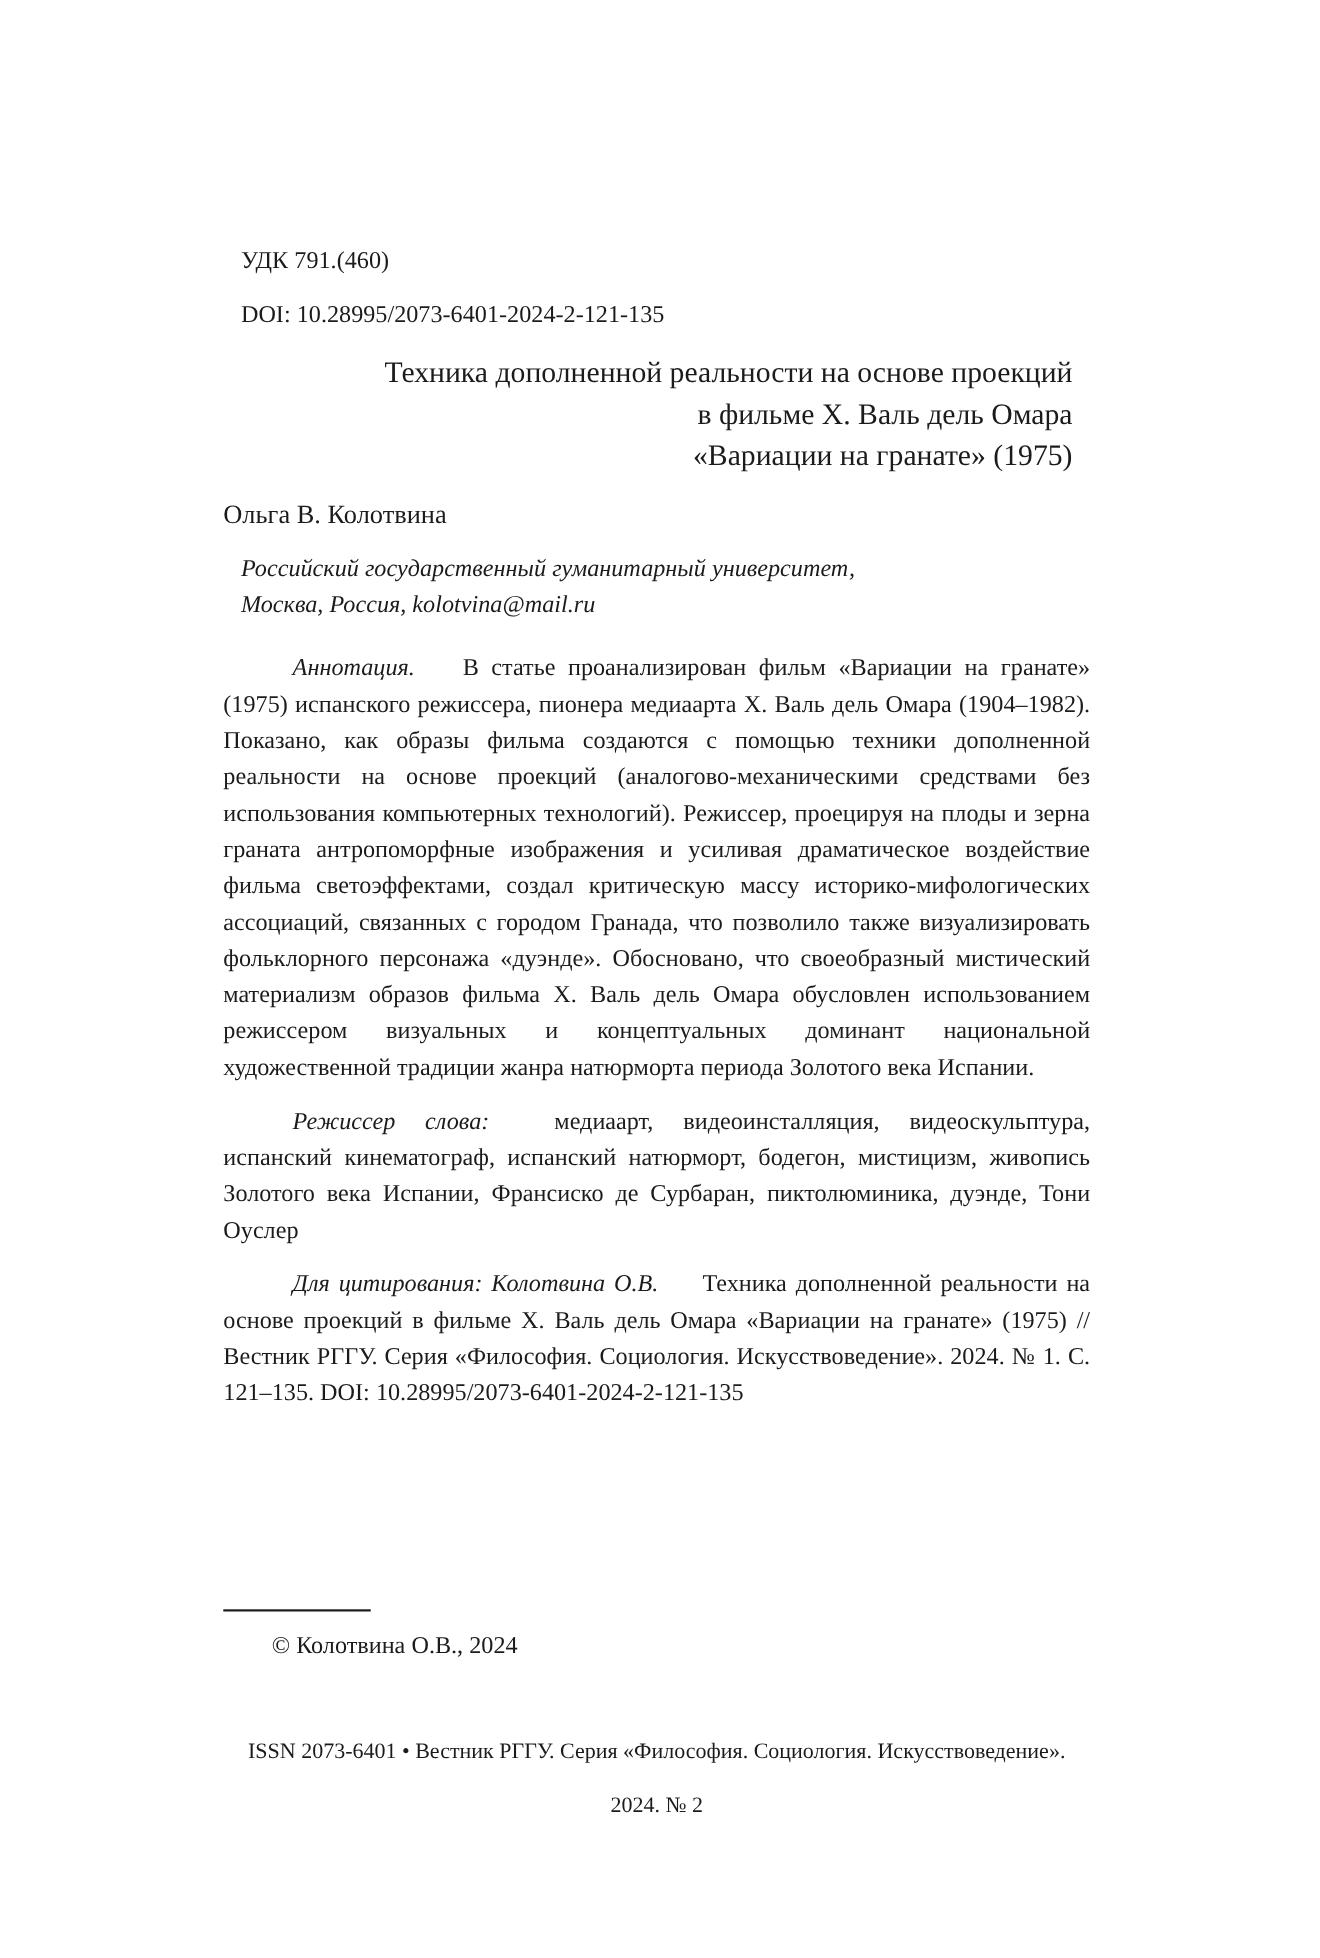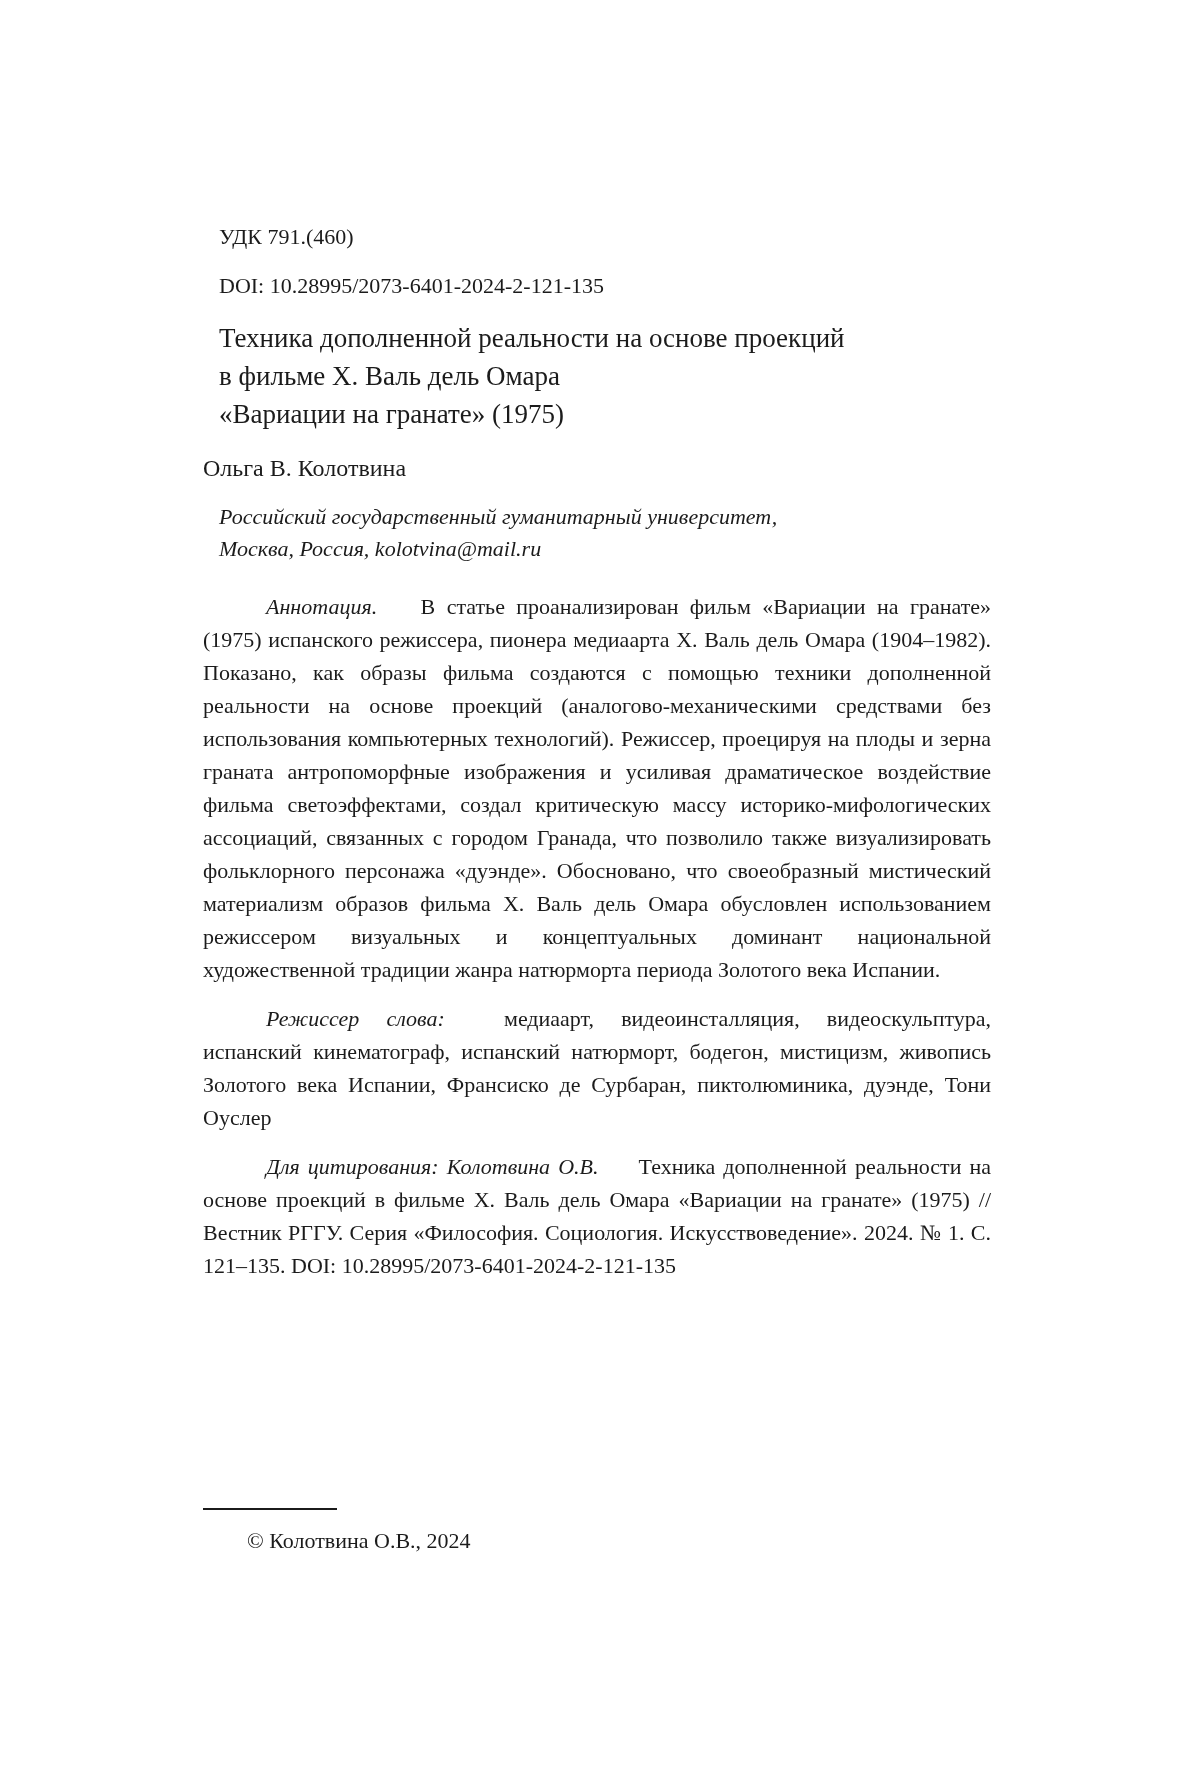--- a/index.html
+++ b/index.html
@@ -22,21 +22,21 @@
   .meta {
     font-size: 22px;
     line-height: 33px;
     text-align: left;
   }
   .title {
     margin-top: 17px;
     font-size: 27px;
     line-height: 38px;
     font-weight: normal;
-    text-align: left;
+    text-align: right;
   }
   .author {
     margin-top: 19px;
     font-size: 24px;
     line-height: 33px;
     text-align: left;
   }
   .affiliation {
     font-size: 22px;
     line-height: 32px;
@@ -51,21 +51,21 @@
     hyphens: auto;
     -webkit-hyphens: auto;
   }
   .abstract { margin-top: 25px; }
   .keywords { margin-top: 0; }
   .citation { margin-top: 12px; }
   .italic { font-style: italic; }
   .copyright-block {
     position: absolute;
     left: 123px;
-    top: 1428px;
+    top: 1383px;
     text-align: right;
   }
   .footnote-rule {
     width: 134px;
     height: 2px;
     background: #1b1b1b;
     margin-bottom: 13px;
   }
   .copyright-line {
     font-size: 22px;
@@ -121,13 +121,17 @@
       <span>Техника дополненной реальности на основе проекций в фильме Х. Валь дель Омара «Вариации на гранате» (1975) // Вестник РГГУ. Серия «Философия. Социология. Искусствоведение». 2024. № 1. С. 121–135. DOI: 10.28995/2073-6401-2024-2-121-135</span>
     </p>
 
   </div>
 
   <div class="copyright-block">
     <div class="footnote-rule"></div>
     <div class="copyright-line">© Колотвина О.В., 2024</div>
   </div>
 
+  <div class="journal-footer">
+    <div>ISSN 2073-6401 • Вестник РГГУ.  Серия «Философия. Социология. Искусствоведение».</div>
+    <div>2024. № 2</div>
+  </div>
 </div>
 
 </body></html>

